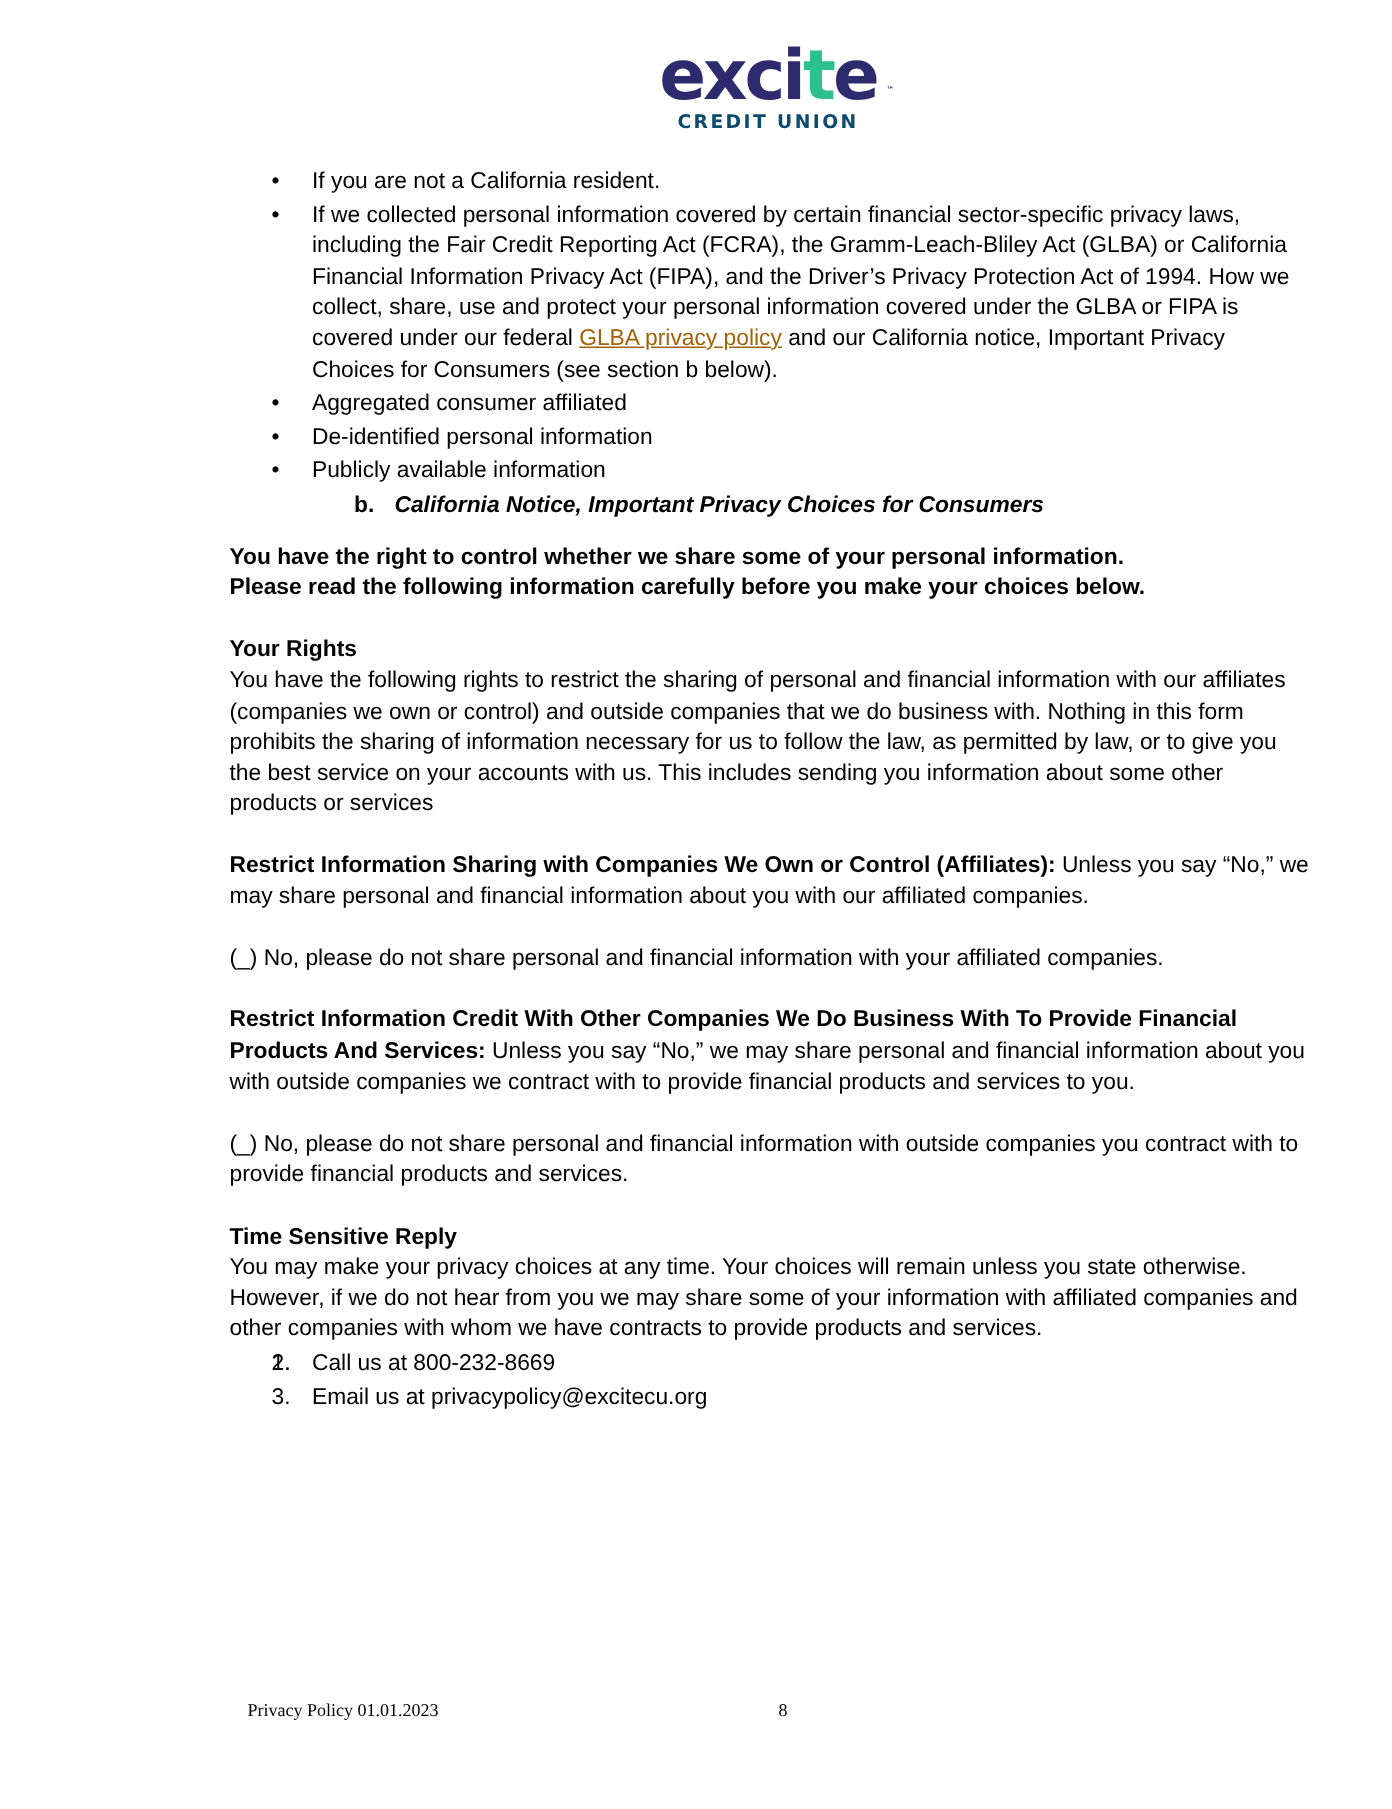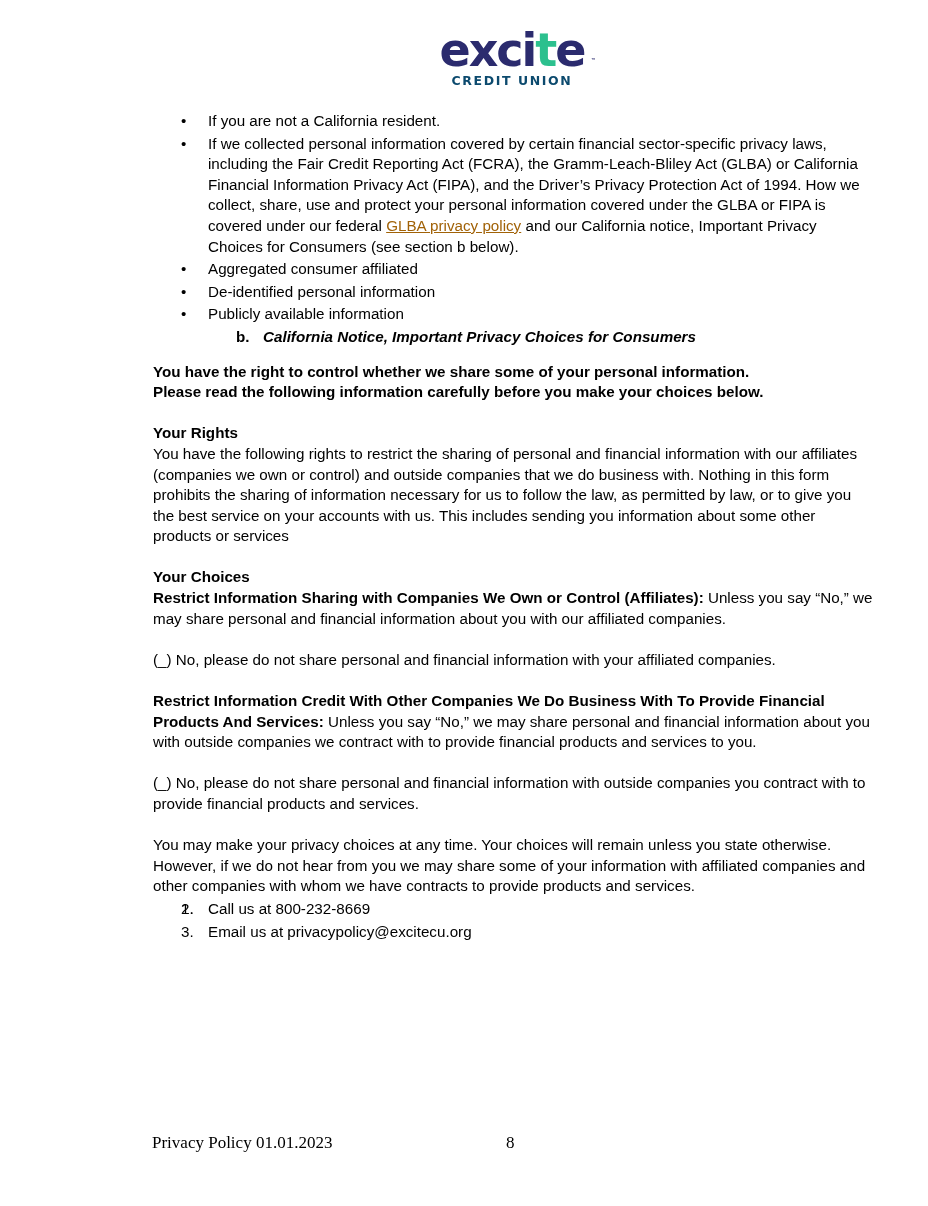--- a/index.html
+++ b/index.html
@@ -21,22 +21,22 @@
     ul.bullets li .dot { position: absolute; left: 28px; top: 0; }
     .section-b { margin-top: 22px; padding-left: 83px; font-style: italic; font-weight: bold; }
     .section-b .letter { font-style: normal; display: inline-block; width: 27px; }
     .bold { font-weight: bold; }
     .heading-u { font-weight: bold; }
     .gap { height: 20.6px; }
     a.link { color: #a16207; text-decoration: underline; }
     ol.steps { list-style: none; margin: 0; padding: 0; }
     ol.steps li { position: relative; padding-left: 55px; margin: 0 0 2px 0; }
     ol.steps li .num { position: absolute; left: 28px; top: 0; }
-    .footer { position: absolute; top: 1133px; left: 108px; width: 400px;
-              font-family: "Liberation Serif", serif; font-size: 17px; }
+    .footer { position: absolute; top: 1133px; left: 121px; width: 400px;
+              font-family: "Liberation Serif", serif; font-size: 12px; }
     .footer .pnum { position: absolute; left: 354px; top: 0; }
   </style>
 </head>
 <body>
 
 <div class="page">
 
   <div class="logo">
     <div class="logo-word"><span>exci</span><span class="t">t</span><span>e</span><span class="logo-tm">™</span></div>
     <div class="logo-sub">CREDIT UNION</div>
@@ -56,33 +56,33 @@
 
     <div style="height:14px"></div>
     <p class="bold">You have the right to control whether we share some of your personal information.</p>
     <p class="bold">Please read the following information carefully before you make your choices below.</p>
 
     <div class="gap"></div>
     <p class="heading-u">Your Rights</p>
     <p>You have the following rights to restrict the sharing of personal and financial information with our affiliates (companies we own or control) and outside companies that we do business with.  Nothing in this form prohibits the sharing of information necessary for us to follow the law, as permitted by law, or to give you the best service on your accounts with us.  This includes sending you information about some other products or services</p>
 
     <div class="gap"></div>
-    <p class="heading-u">Your Choices</p>
     <p><span class="bold">Restrict Information Sharing with Companies We Own or Control (Affiliates):</span><span>  Unless you say “No,” we may share personal and financial information about you with our affiliated companies.</span></p>
 
     <div class="gap"></div>
     <p><span>(_)</span><span> No, please do not share personal and financial information with your affiliated companies.</span></p>
 
     <div class="gap"></div>
     <p><span class="bold">Restrict Information Credit With Other Companies We Do Business With To Provide Financial Products And Services:</span><span> Unless you say “No,” we may share personal and financial information about you with outside companies we contract with to provide financial products and services to you.</span></p>
 
     <div class="gap"></div>
     <p><span>(_)</span><span> No, please do not share personal and financial information with outside companies you contract with to provide financial products and services.</span></p>
 
     <div class="gap"></div>
+    <p class="heading-u">Time Sensitive Reply</p>
     <p>You may make your privacy choices at any time.  Your choices will remain unless you state otherwise. However, if we do not hear from you we may share some of your information with affiliated companies and other companies with whom we have contracts to provide products and services.</p>
 
     <ol class="steps">
       <li><span class="num">1.</span></li>
       <li><span class="num">2.</span><span>Call us at 800-232-8669</span></li>
       <li><span class="num">3.</span><span>Email us at privacypolicy@excitecu.org</span></li>
     </ol>
   </div>
 
   <div class="footer">

